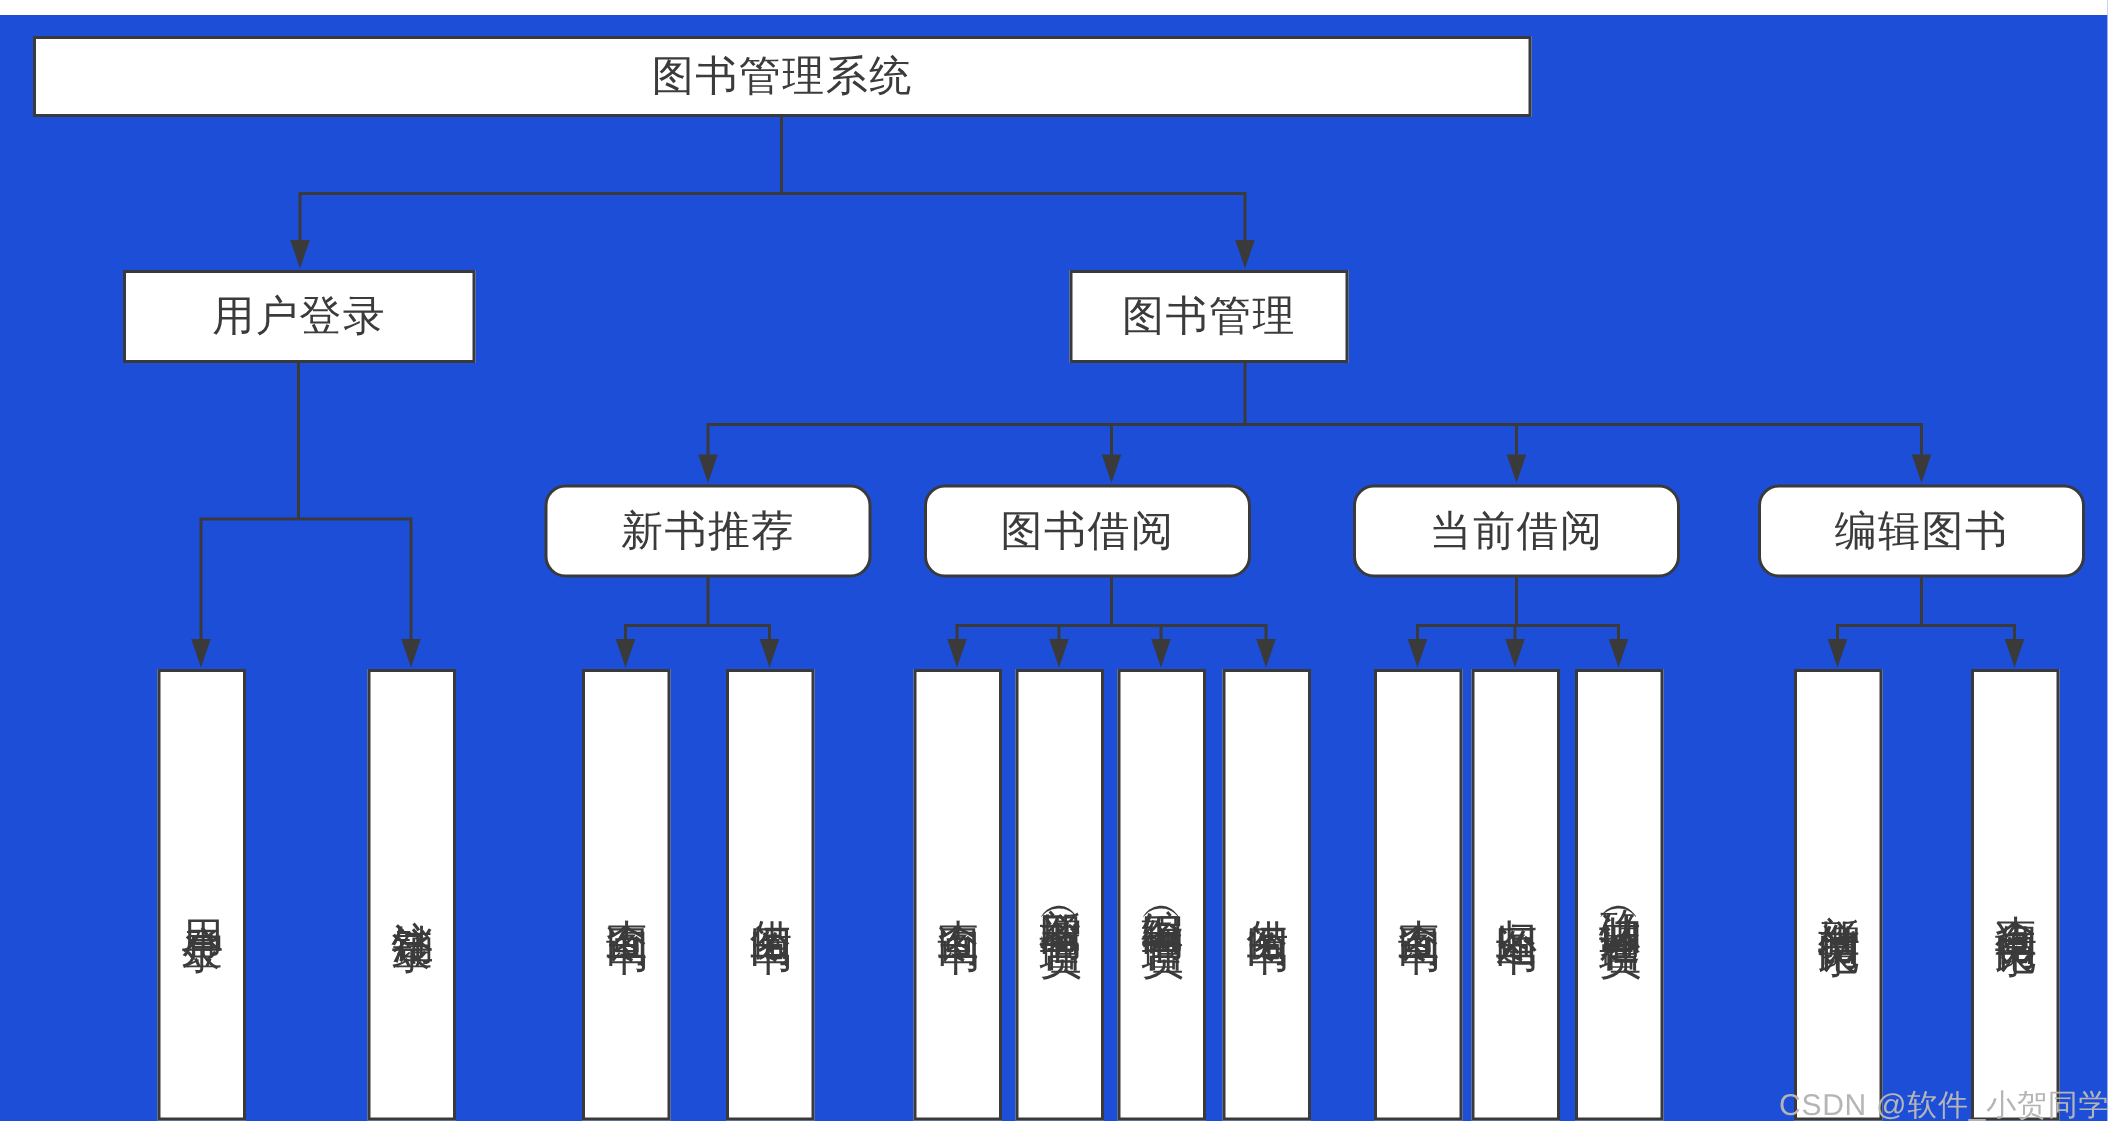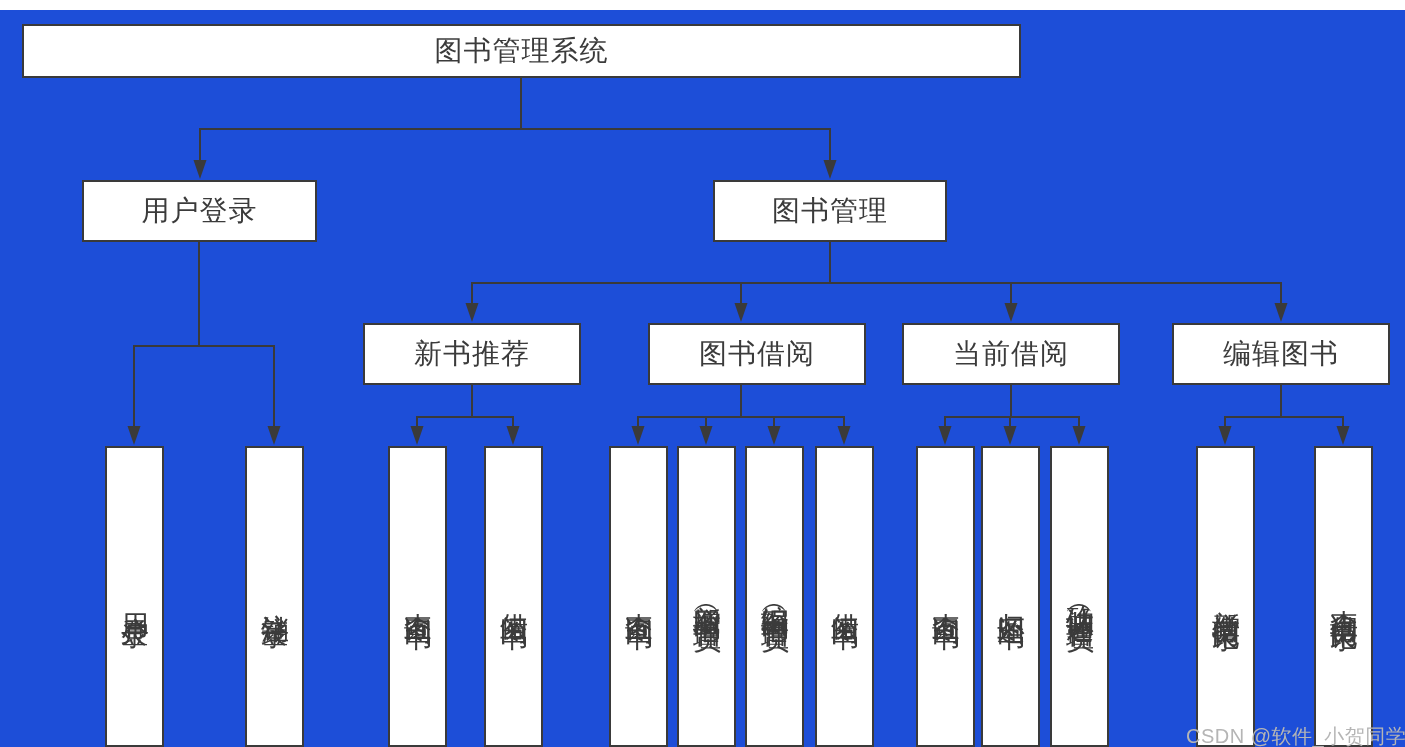--- a/index.html
+++ b/index.html
@@ -12,21 +12,21 @@
   .connectors { position:absolute; left:0; top:0; width:1405px; height:747px; }
   .connectors path { stroke:#3a3a3a; stroke-width:2; fill:none; }
   .connectors polygon { fill:#3a3a3a; stroke:none; }
   .node {
     position:absolute; background:#ffffff; border:2px solid #3a3a3a;
     display:flex; align-items:center; justify-content:center;
     color:#3b3b3b; font-size:28px; letter-spacing:1px; white-space:nowrap;
   }
   .root  { left:22px;  top:14px;  width:999px; height:54px; }
   .lvl2  { top:170px; height:62px; }
-  .lvl3  { top:313px; height:62px; width:218px; }
+  .lvl3  { top:313px; height:62px; width:218px;border-radius:14px; }
   .leaf  { top:436px; width:59px; height:301px; }
   .leaf span {
     writing-mode:vertical-rl; text-orientation:mixed;
     font-size:28px; letter-spacing:3px; line-height:1;
     color:#3b3b3b; max-height:292px;
   }
   .watermark {
     position:absolute; left:1186px; top:713px;
     font-size:20px; letter-spacing:0.5px;
     color:#b5b5b5; white-space:nowrap; z-index:5;
@@ -80,24 +80,24 @@
       <polygon points="1003.5,416 1016.5,416 1010,435"></polygon>
       <polygon points="1072.5,416 1085.5,416 1079,435"></polygon>
       <polygon points="1218.5,416 1231.5,416 1225,435"></polygon>
       <polygon points="1336.5,416 1349.5,416 1343,435"></polygon>
     </g>
   </svg>
 
   <div class="node root">图书管理系统</div>
 
   <div class="node lvl2" style="left:82px;width:235px;">用户登录</div>
-  <div class="node lvl2" style="left:713px;width:234px;">图书管理</div>
+  <div class="node lvl2" style="left:713px;width:186px;">图书管理</div>
 
   <div class="node lvl3" style="left:363px;">新书推荐</div>
-  <div class="node lvl3" style="left:648px;">图书借阅</div>
+  <div class="node lvl3" style="left:616px;">图书借阅</div>
   <div class="node lvl3" style="left:902px;font-family:Liberation Mono, monospace;">当前借阅</div>
   <div class="node lvl3" style="left:1172px;">编辑图书</div>
 
   <div class="node leaf" style="left:105px;">
     <span>用户登录</span>
   </div>
   <div class="node leaf" style="left:245px;">
     <span>注销登录</span>
   </div>
 

